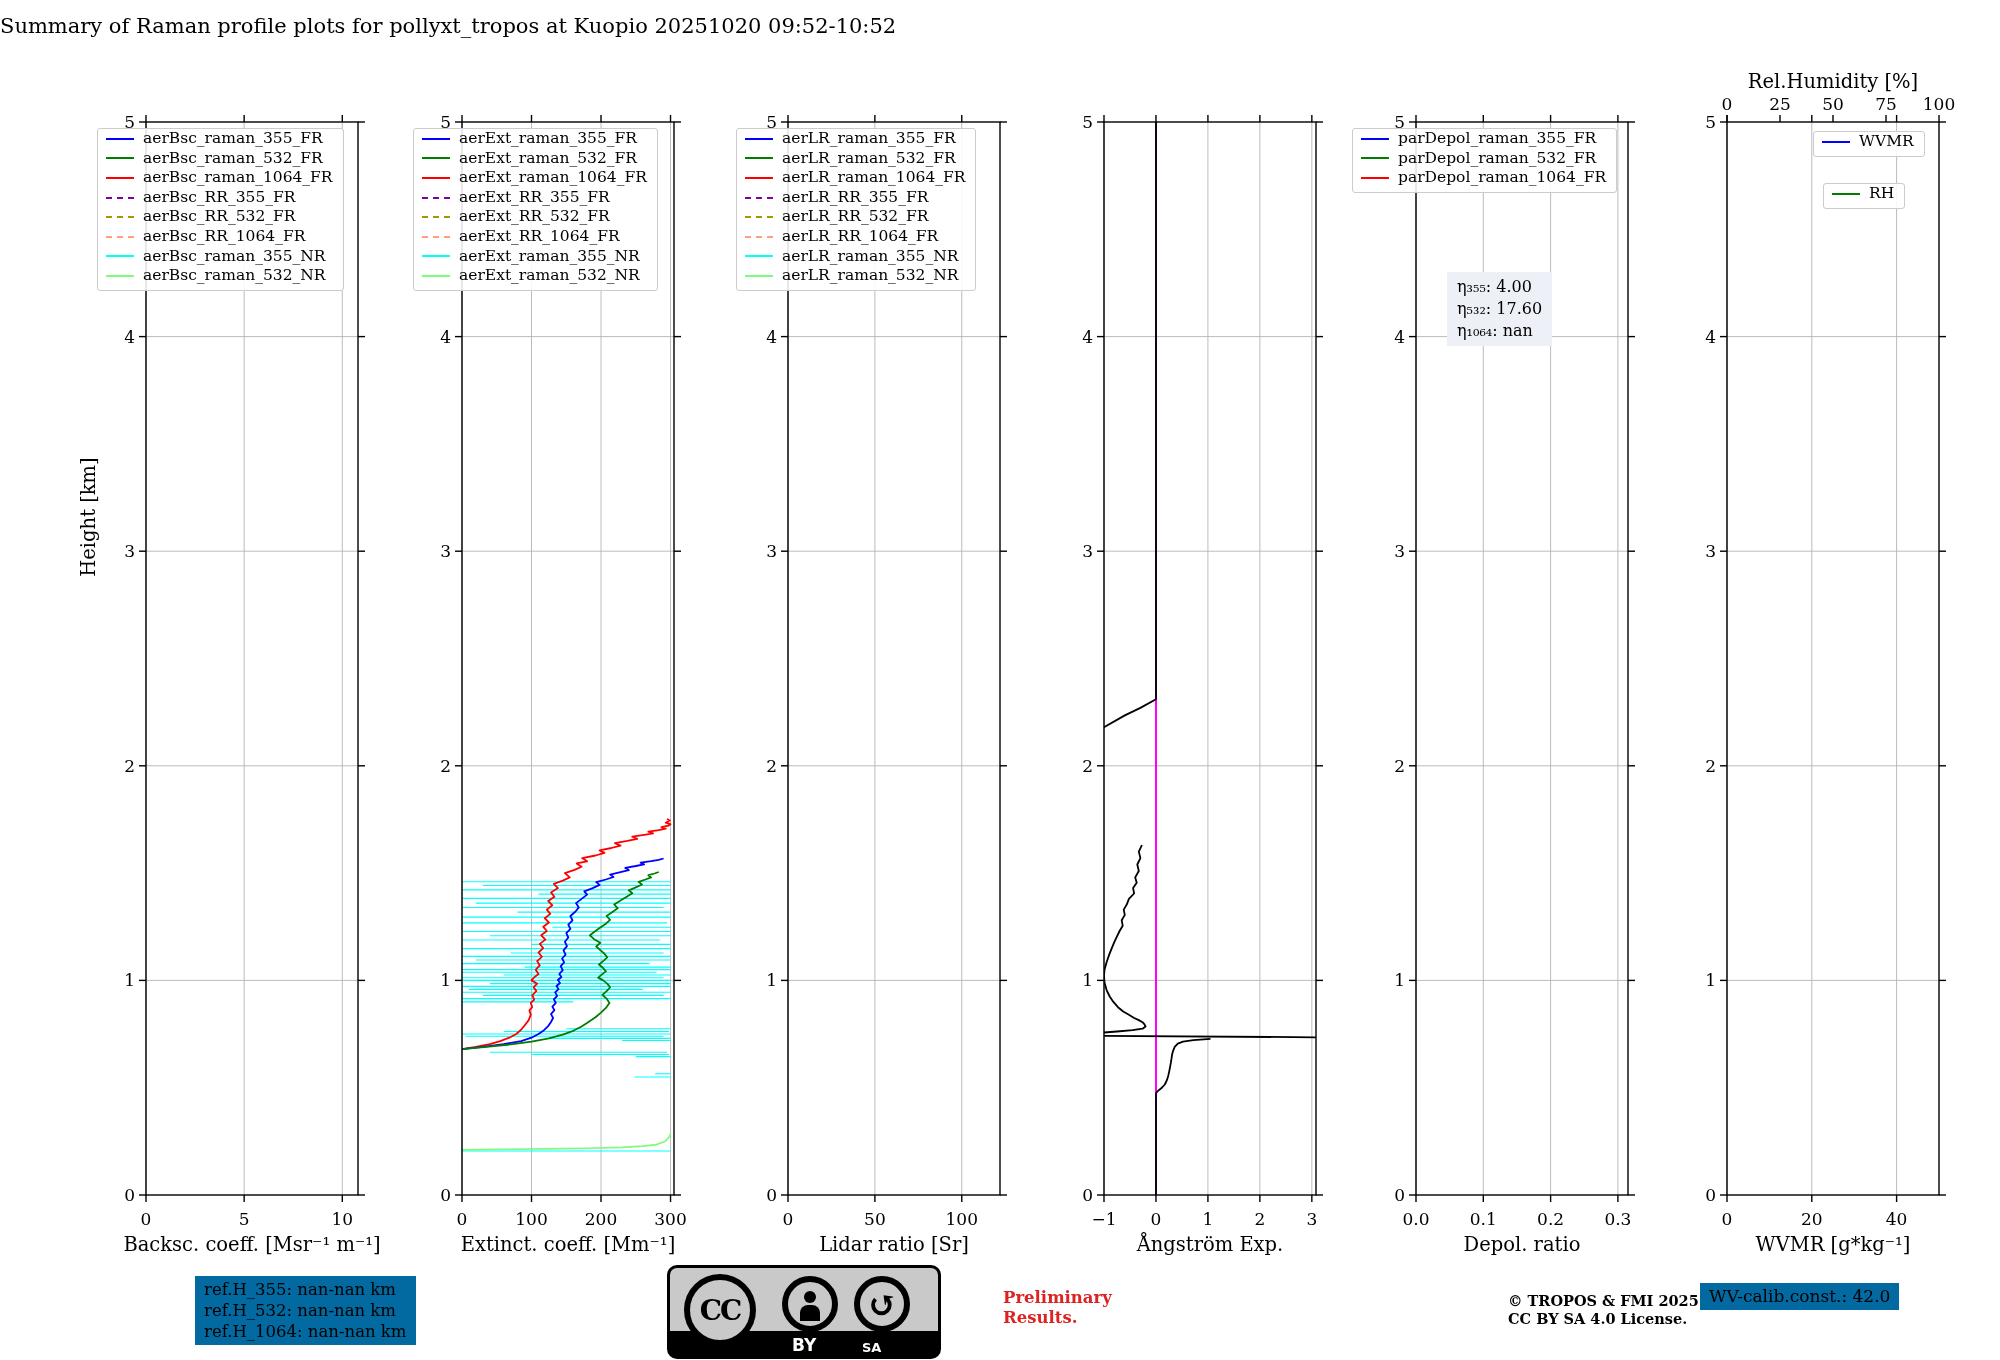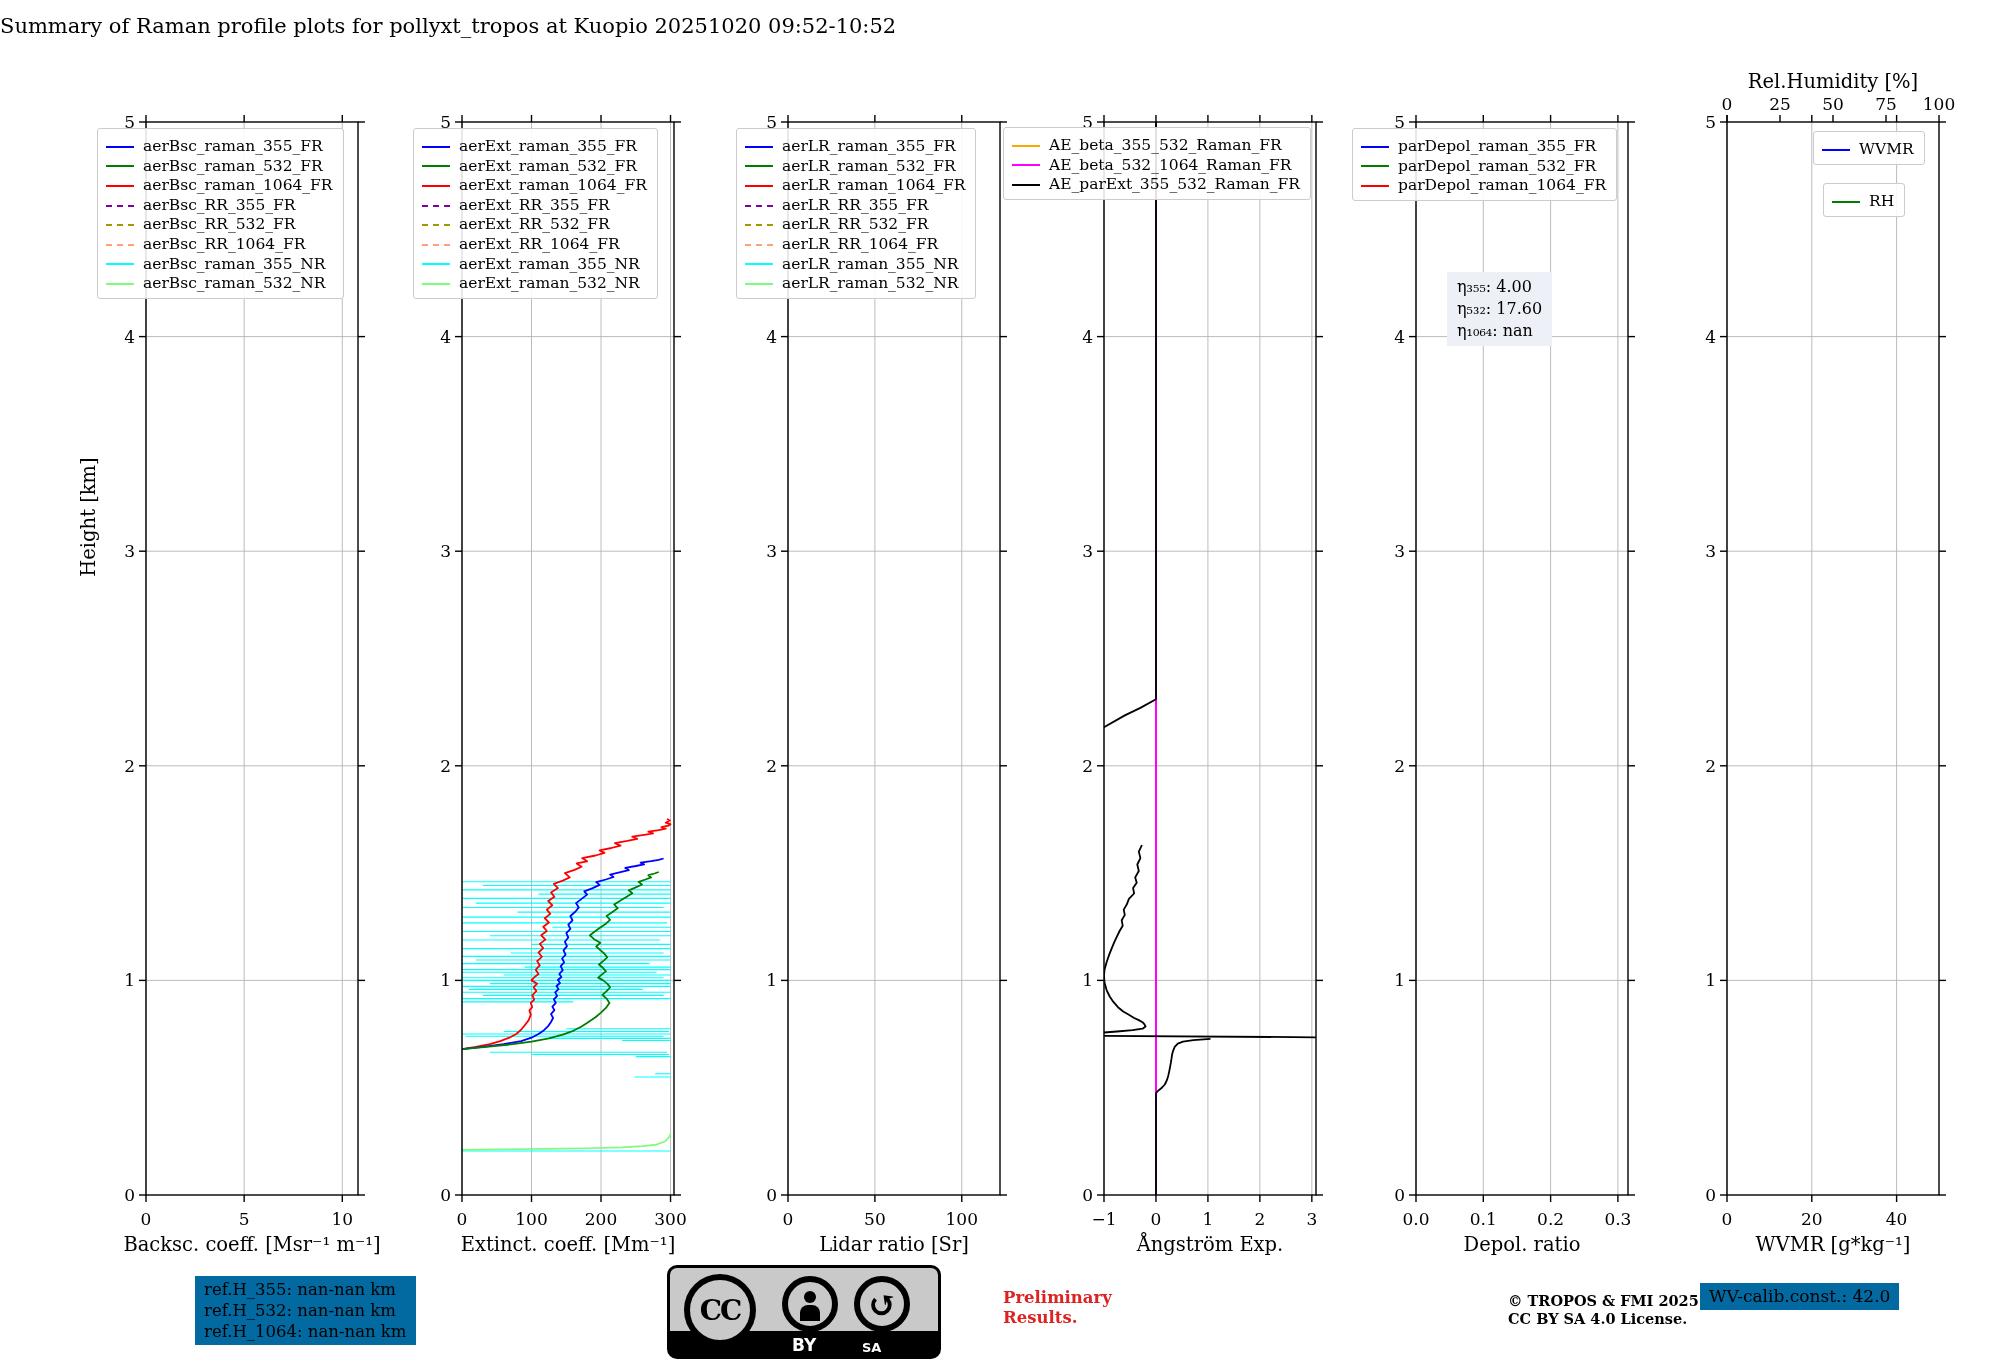--- a/index.html
+++ b/index.html
@@ -6,21 +6,21 @@
   .fig{position:relative;width:2000px;height:1360px;background:#fff;
        font-family:"DejaVu Serif",serif;color:#000;overflow:hidden;}
   .title{position:absolute;left:0;top:14px;width:1560px;
          font-size:21px;}
   .ylabel{position:absolute;left:88px;top:517px;transform:translate(-50%,-50%) rotate(-90deg);
           font-size:19.5px;white-space:nowrap;}
   .plot{position:absolute;width:212px;height:1073px;}
   svg{overflow:visible;display:block;}
   svg text{font-family:"DejaVu Serif",serif;fill:#000;}
   .legend{position:absolute;background:rgba(255,255,255,0.88);border:1px solid #ccc;
-          border-radius:3px;padding:8px 10px 4px 8px;font-size:15.5px;line-height:19.6px;
+          border-radius:3px;padding:0 10px 4px 8px;font-size:15.5px;line-height:19.6px;
           white-space:nowrap;z-index:5;}
   .lg-row{display:flex;align-items:center;}
   .lg-swatch{display:inline-block;width:28px;margin-right:9px;border-top:2px solid #000;}
   .lg-swatch.dashed{border-top-style:dashed;}
   .annot{position:absolute;background:#0369a1;font-size:16.5px;line-height:21px;
          padding:3px 9px;z-index:6;white-space:nowrap;}
   .etabox{position:absolute;background:#eef0f7;font-size:16px;line-height:22px;
           padding:4px 10px;z-index:6;white-space:nowrap;}
   .prelim{position:absolute;left:1003px;top:1288px;color:#dd2222;font-weight:bold;
           font-size:16.5px;line-height:20px;}
@@ -388,34 +388,20 @@
           <line x1="212" y1="429.20000000000005" x2="219" y2="429.20000000000005" stroke="#000" stroke-width="1.4"></line>
           <text x="-11" y="435.20000000000005" text-anchor="end" font-size="17">3</text>
           <line x1="0" y1="214.5999999999999" x2="-7" y2="214.5999999999999" stroke="#000" stroke-width="1.4"></line>
           <line x1="212" y1="214.5999999999999" x2="219" y2="214.5999999999999" stroke="#000" stroke-width="1.4"></line>
           <text x="-11" y="220.5999999999999" text-anchor="end" font-size="17">4</text>
           <line x1="0" y1="0" x2="-7" y2="0" stroke="#000" stroke-width="1.4"></line>
           <line x1="212" y1="0" x2="219" y2="0" stroke="#000" stroke-width="1.4"></line>
           <text x="-11" y="6" text-anchor="end" font-size="17">5</text>
           <text x="106" y="1129" text-anchor="middle" font-size="19.5">Ångström Exp.</text>
         </svg>
-        <div class="legend" style="left: -101px; top: 5px;">
-          <div class="lg-row">
-            <span class="lg-swatch" style="border-top-color: rgb(255, 165, 0);"></span>
-            <span>AE_beta_355_532_Raman_FR</span>
-          </div>
-          <div class="lg-row">
-            <span class="lg-swatch" style="border-top-color: rgb(255, 0, 255);"></span>
-            <span>AE_beta_532_1064_Raman_FR</span>
-          </div>
-          <div class="lg-row">
-            <span class="lg-swatch" style="border-top-color: rgb(0, 0, 0);"></span>
-            <span>AE_parExt_355_532_Raman_FR</span>
-          </div>
-        </div>
       </div>
       <div class="plot" style="left: 1416px; top: 122px;">
         <svg width="212" height="1073">
           <line x1="0" y1="0" x2="0" y2="1073" stroke="#b4b4b4" stroke-width="0.9"></line>
           <line x1="67.3015873015873" y1="0" x2="67.3015873015873" y2="1073" stroke="#b4b4b4" stroke-width="0.9"></line>
           <line x1="134.6031746031746" y1="0" x2="134.6031746031746" y2="1073" stroke="#b4b4b4" stroke-width="0.9"></line>
           <line x1="201.9047619047619" y1="0" x2="201.9047619047619" y2="1073" stroke="#b4b4b4" stroke-width="0.9"></line>
           <line x1="0" y1="858.4" x2="212" y2="858.4" stroke="#b4b4b4" stroke-width="0.9"></line>
           <line x1="0" y1="643.8" x2="212" y2="643.8" stroke="#b4b4b4" stroke-width="0.9"></line>
           <line x1="0" y1="429.20000000000005" x2="212" y2="429.20000000000005" stroke="#b4b4b4" stroke-width="0.9"></line>

